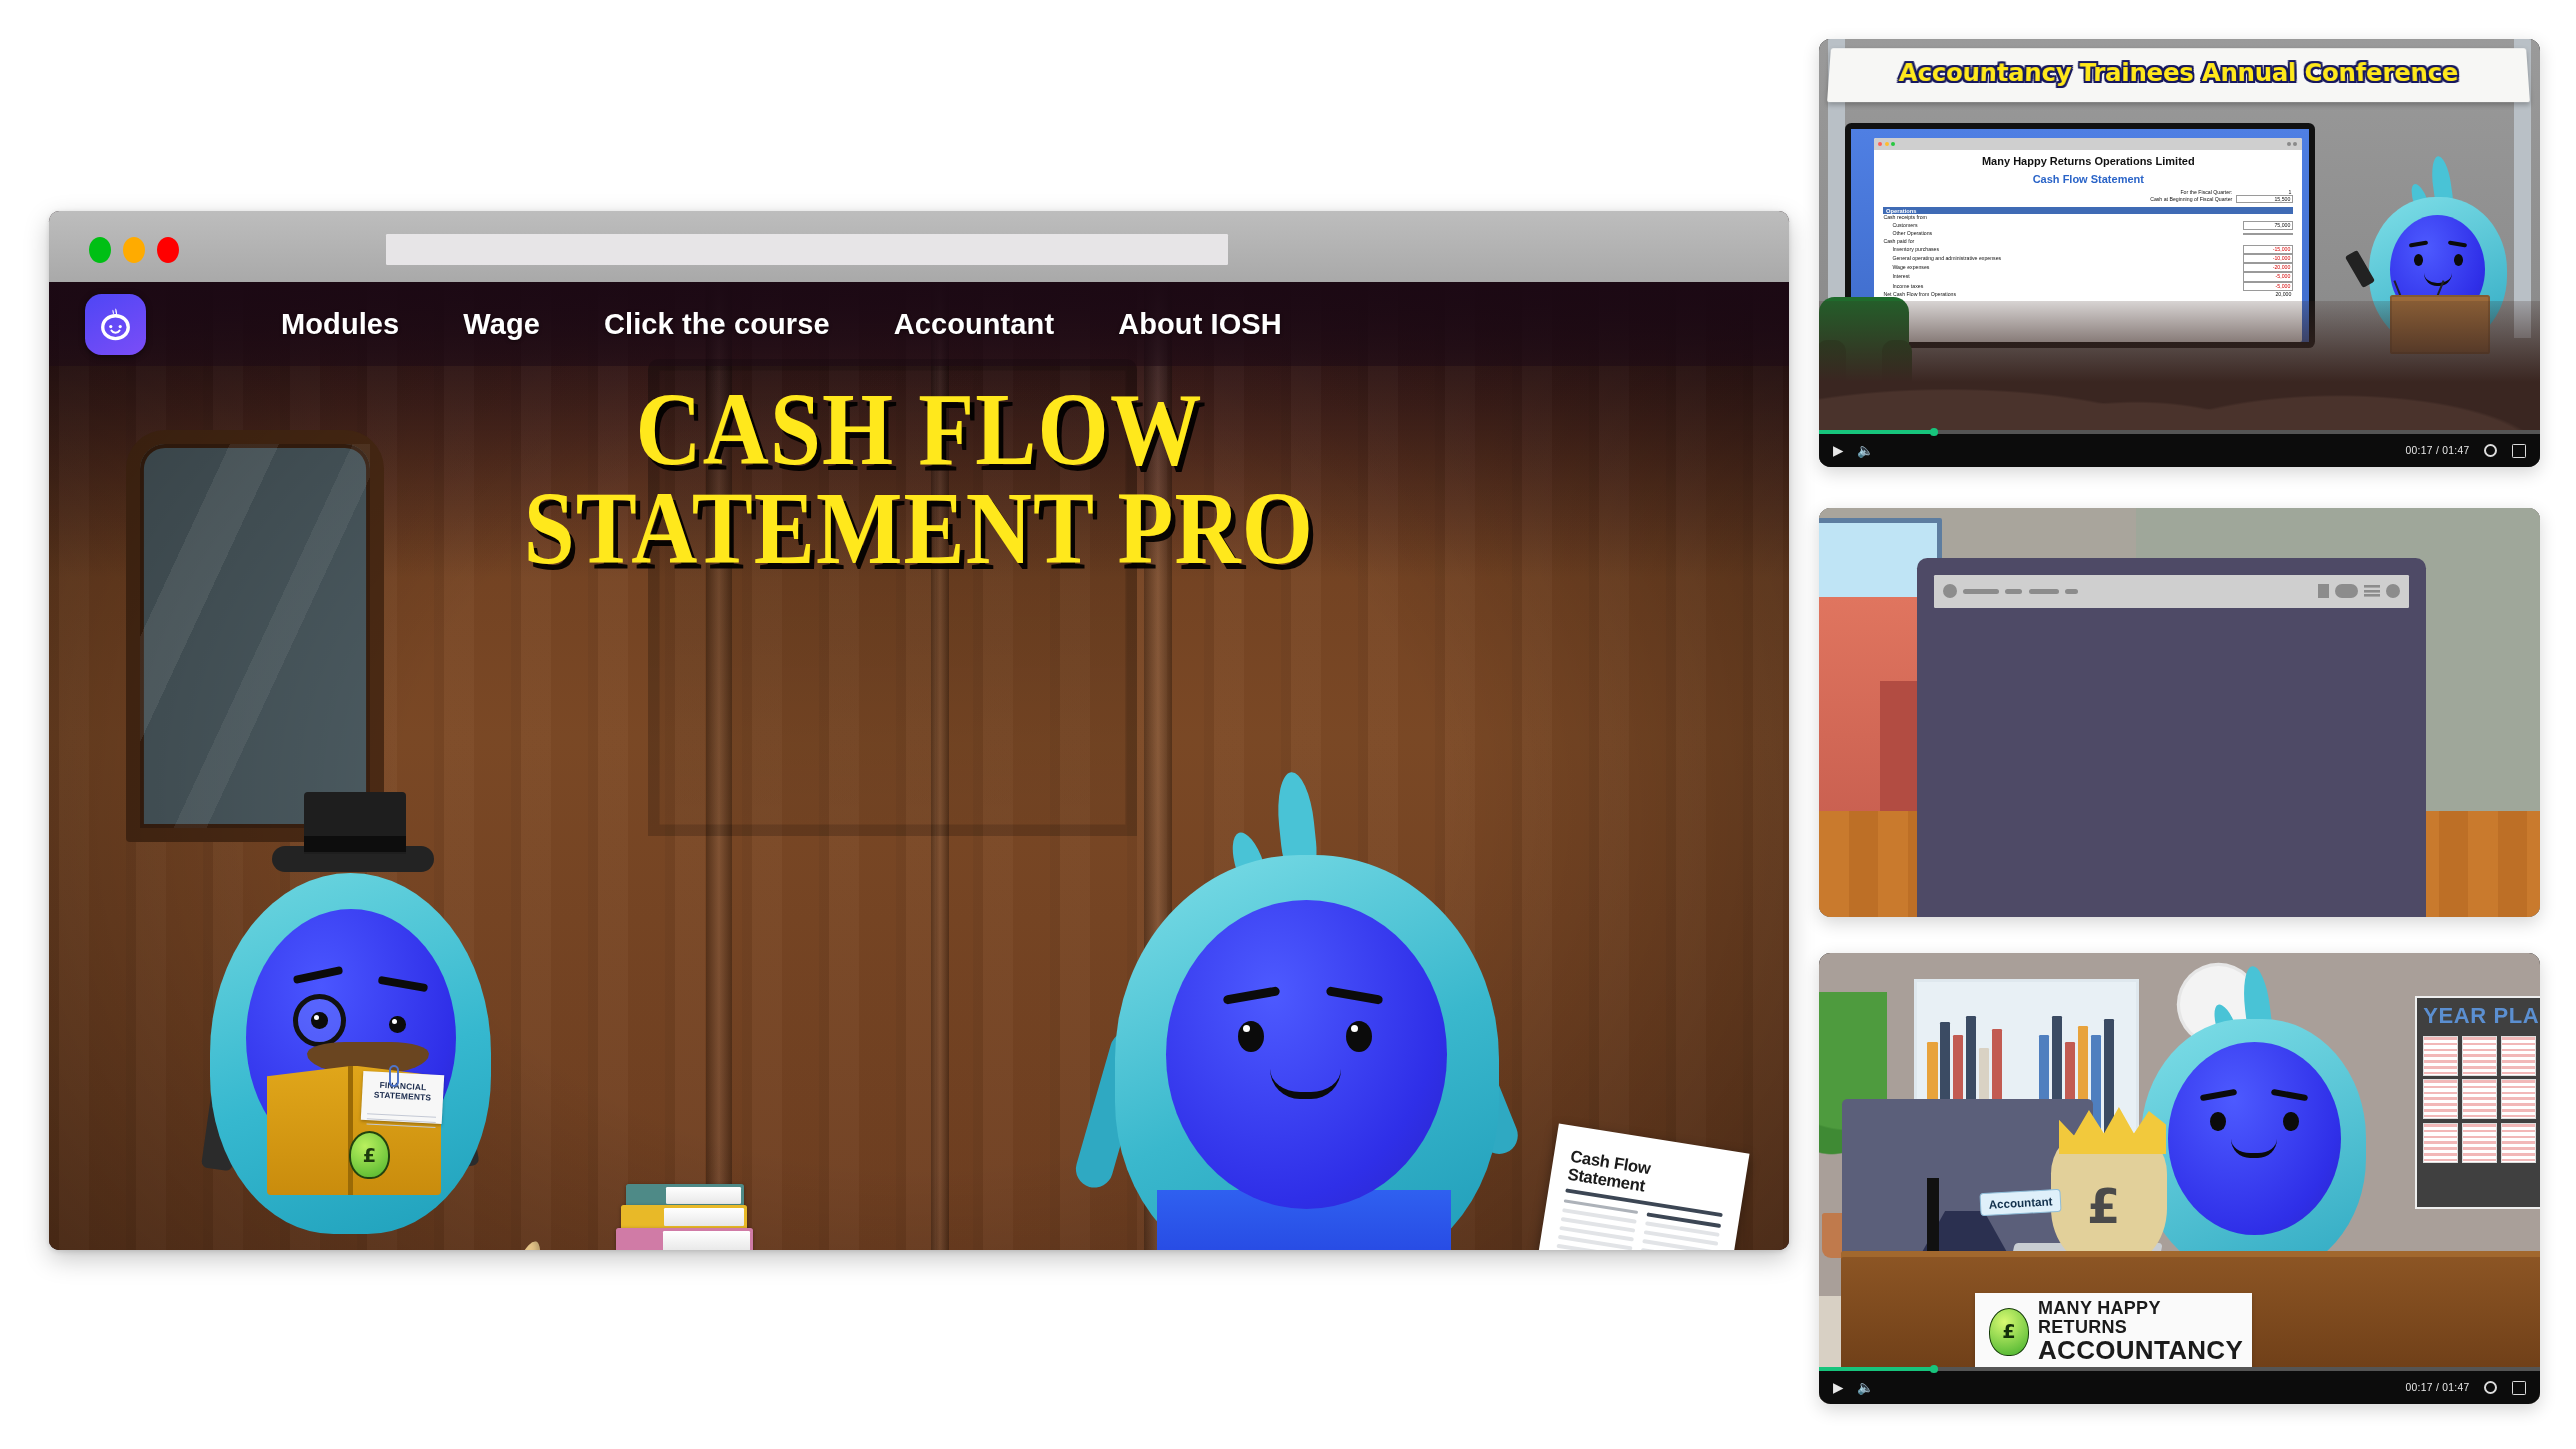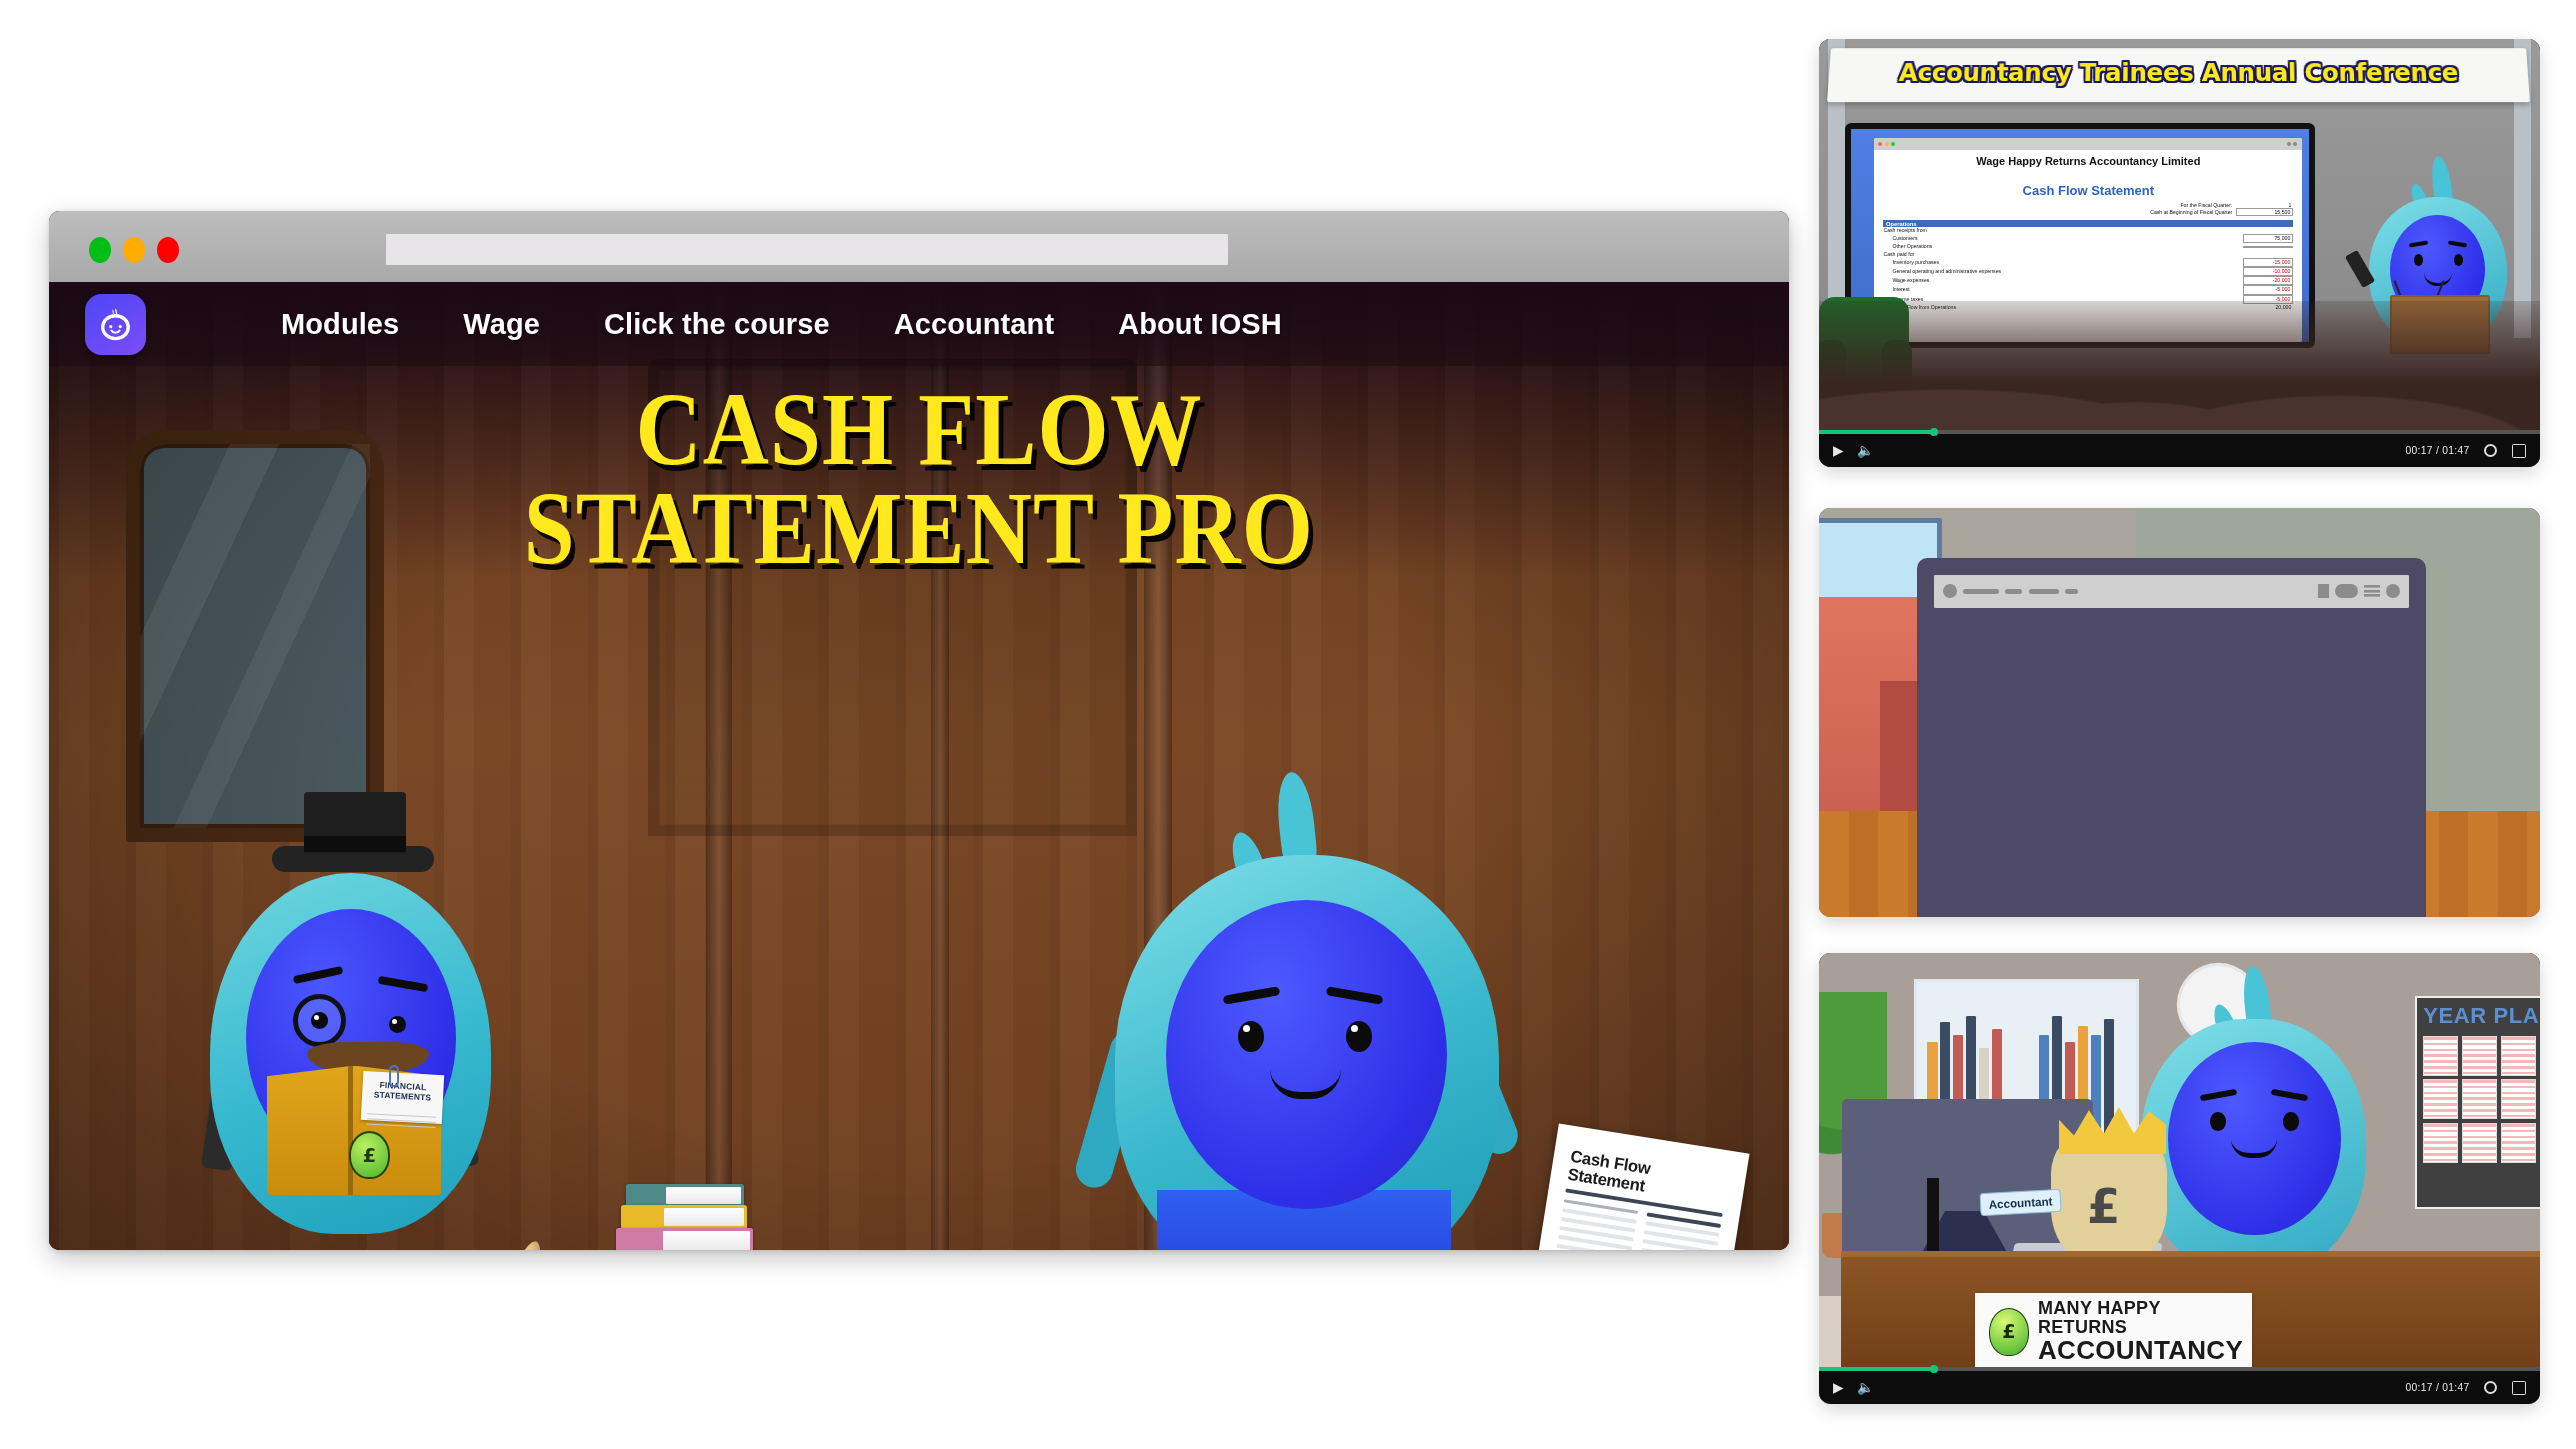--- a/index.html
+++ b/index.html
@@ -198,21 +198,21 @@
   .s1-win{position:absolute;left:23px;top:9px;right:6.4px;bottom:0;background:#fff;border-radius:1.9px;overflow:hidden;}
   .s1-winbar{height:11.6px;background:#cfcfcf;position:relative;}
   .s1-winbar i{position:absolute;top:3.9px;width:3.9px;height:3.9px;border-radius:50%;}
   .s1-winbar i:nth-child(1){left:3.9px;background:#ff5f57;}
   .s1-winbar i:nth-child(2){left:10.3px;background:#ffbd2e;}
   .s1-winbar i:nth-child(3){left:16.7px;background:#28c840;}
   .s1-winbar i:nth-child(4){right:11.6px;background:#8a8a8a;}
   .s1-winbar i:nth-child(5){right:5.2px;background:#8a8a8a;}
   .ss{font-family:"Liberation Sans",sans-serif;padding:5.2px 9px 0;}
   .ss-h1{font-size:11px;font-weight:700;text-align:center;color:#111;}
-  .ss-h2{font-size:13px;font-weight:700;text-align:center;color:#2a64c8;margin-top:16px;}
+  .ss-h2{font-size:11px;font-weight:700;text-align:center;color:#2a64c8;margin-top:6px;}
   .ss-meta{margin-top:3.9px;font-size:5.2px;color:#111;}
   .ss-meta div{display:flex;justify-content:flex-end;align-items:center;gap:3.9px;}
   .ss-meta .v{display:inline-block;min-width:57px;text-align:right;padding-right:1.9px;}
   .ss-meta .boxed{border:0.6px solid #9a9a9a;background:#fff;}
   .ss-sec{margin-top:3.9px;background:#3f6bb5;color:#fff;font-size:5.8px;font-weight:700;padding:0.6px 2.6px;}
   .ss-line{display:flex;justify-content:space-between;align-items:center;font-size:5.2px;color:#111;line-height:1.38;}
   .ss-line .lbl{white-space:nowrap;}
   .ss-line .num{min-width:50px;text-align:right;border:0.6px solid #9a9a9a;padding-right:1.9px;background:#fff;}
   .ss-line .num.neg{color:#d40000;}
   .ss-line .num.plain{border:none;background:transparent;}
@@ -464,21 +464,21 @@
           <div class="s1-inner">
             <div class="s1-win">
               <div class="s1-winbar">
                 <i></i>
                   <i></i>
                   <i></i>
                   <i></i>
                   <i></i>
               </div>
               <div class="ss">
-                <div class="ss-h1">Wage Happy Returns Accountancy Limited</div>
+                <div class="ss-h1">Many Happy Returns Operations Limited</div>
                 <div class="ss-h2">Cash Flow Statement</div>
                 <div class="ss-meta">
                   <div>
                       <span>For the Fiscal Quarter:</span>
                       <span class="v">1</span>
                     </div>
                   <div>
                       <span>Cash at Beginning of Fiscal Quarter</span>
                       <span class="v boxed">15,500</span>
                     </div>

